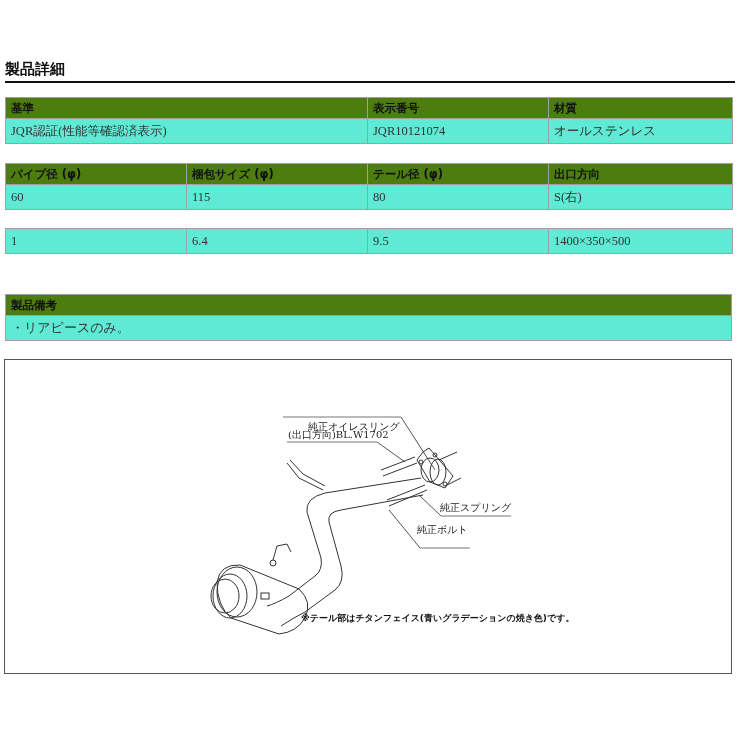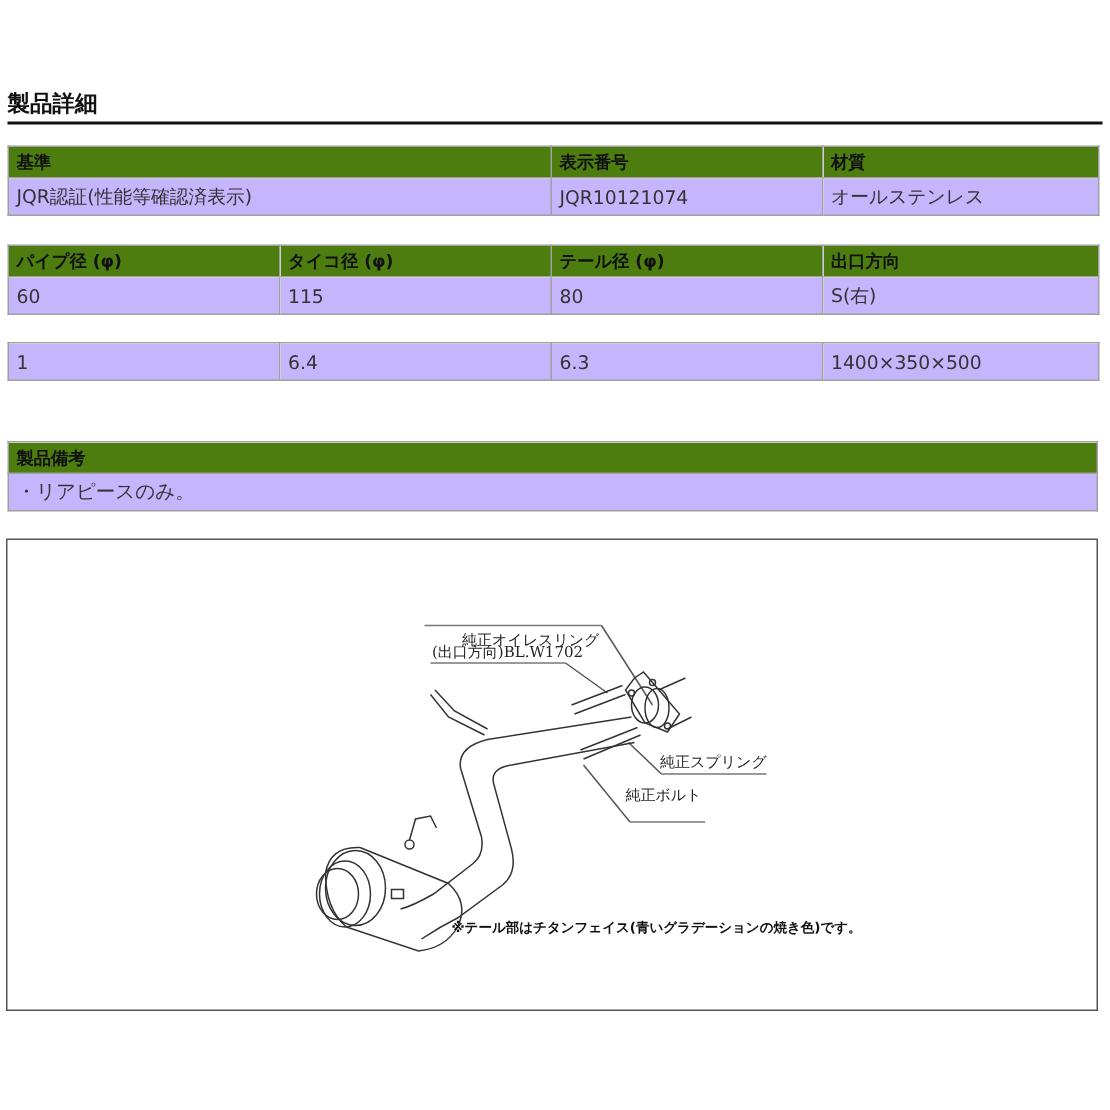--- a/index.html
+++ b/index.html
@@ -3,21 +3,21 @@
 <meta charset="utf-8">
 <style>
   html, body { margin:0; padding:0; background:#ffffff; }
   body { width:740px; height:740px; position:relative; overflow:hidden;
          font-family:"DejaVu Sans","Liberation Sans",sans-serif; color:#333; }
   .title { position:absolute; left:5px; top:60px; font-size:15px; font-weight:bold; color:#111; letter-spacing:0px; }
   .title-rule { position:absolute; left:5px; top:81px; width:730px; height:2px; background:#111; }
   table.spec { position:absolute; left:5px; width:727px; border-collapse:collapse; table-layout:fixed; }
   table.spec td { border:1px solid #a0a0a0; padding:0 5px; font-size:12.5px; height:22px; white-space:nowrap; overflow:hidden; }
   table.spec tr.hd td { background:#4d7c0f; font-weight:bold; font-size:11.5px; color:#111; height:20px; }
-  table.spec tr.vl td { background:#c4b5fd; color:#333; height:24px; }
+  table.spec tr.vl td { background:#5eead4; color:#333; height:24px;font-family:Liberation Serif, serif; }
   .diagram { position:absolute; left:4px; top:359px; width:726px; height:313px; border:1px solid #555; background:#fff; }
   .diagram svg { position:absolute; left:0; top:0; }
   .lbl { position:absolute; font-family:"DejaVu Serif","Liberation Serif",serif; font-size:10px; color:#222; white-space:nowrap; }
   .note { position:absolute; font-size:9px; font-weight:bold; color:#111; white-space:nowrap; }
 </style>
 </head>
 <body>
 
 <div class="title">製品詳細</div>
 <div class="title-rule"></div>
@@ -45,21 +45,21 @@
 <table class="spec" style="top:163px;">
   <colgroup>
       <col style="width:181px">
       <col style="width:181px">
       <col style="width:181px">
       <col style="width:184px">
     </colgroup>
   <tbody>
       <tr class="hd">
     <td>パイプ径 (φ)</td>
-    <td>タイコ径 (φ)</td>
+    <td>梱包サイズ (φ)</td>
     <td>テール径 (φ)</td>
     <td>出口方向</td>
   </tr>
   <tr class="vl">
     <td>60</td>
     <td>115</td>
     <td>80</td>
     <td>S(右)</td>
   </tr>
 </tbody>
@@ -69,21 +69,21 @@
   <colgroup>
       <col style="width:181px">
       <col style="width:181px">
       <col style="width:181px">
       <col style="width:184px">
     </colgroup>
   <tbody>
   <tr class="vl">
     <td>1</td>
     <td>6.4</td>
-    <td>6.3</td>
+    <td>9.5</td>
     <td>1400×350×500</td>
   </tr>
 </tbody>
   </table>
 
 <table class="spec" style="top:294px;border-radius:21px;">
   <tbody>
       <tr class="hd">
     <td>製品備考</td>
   </tr>

